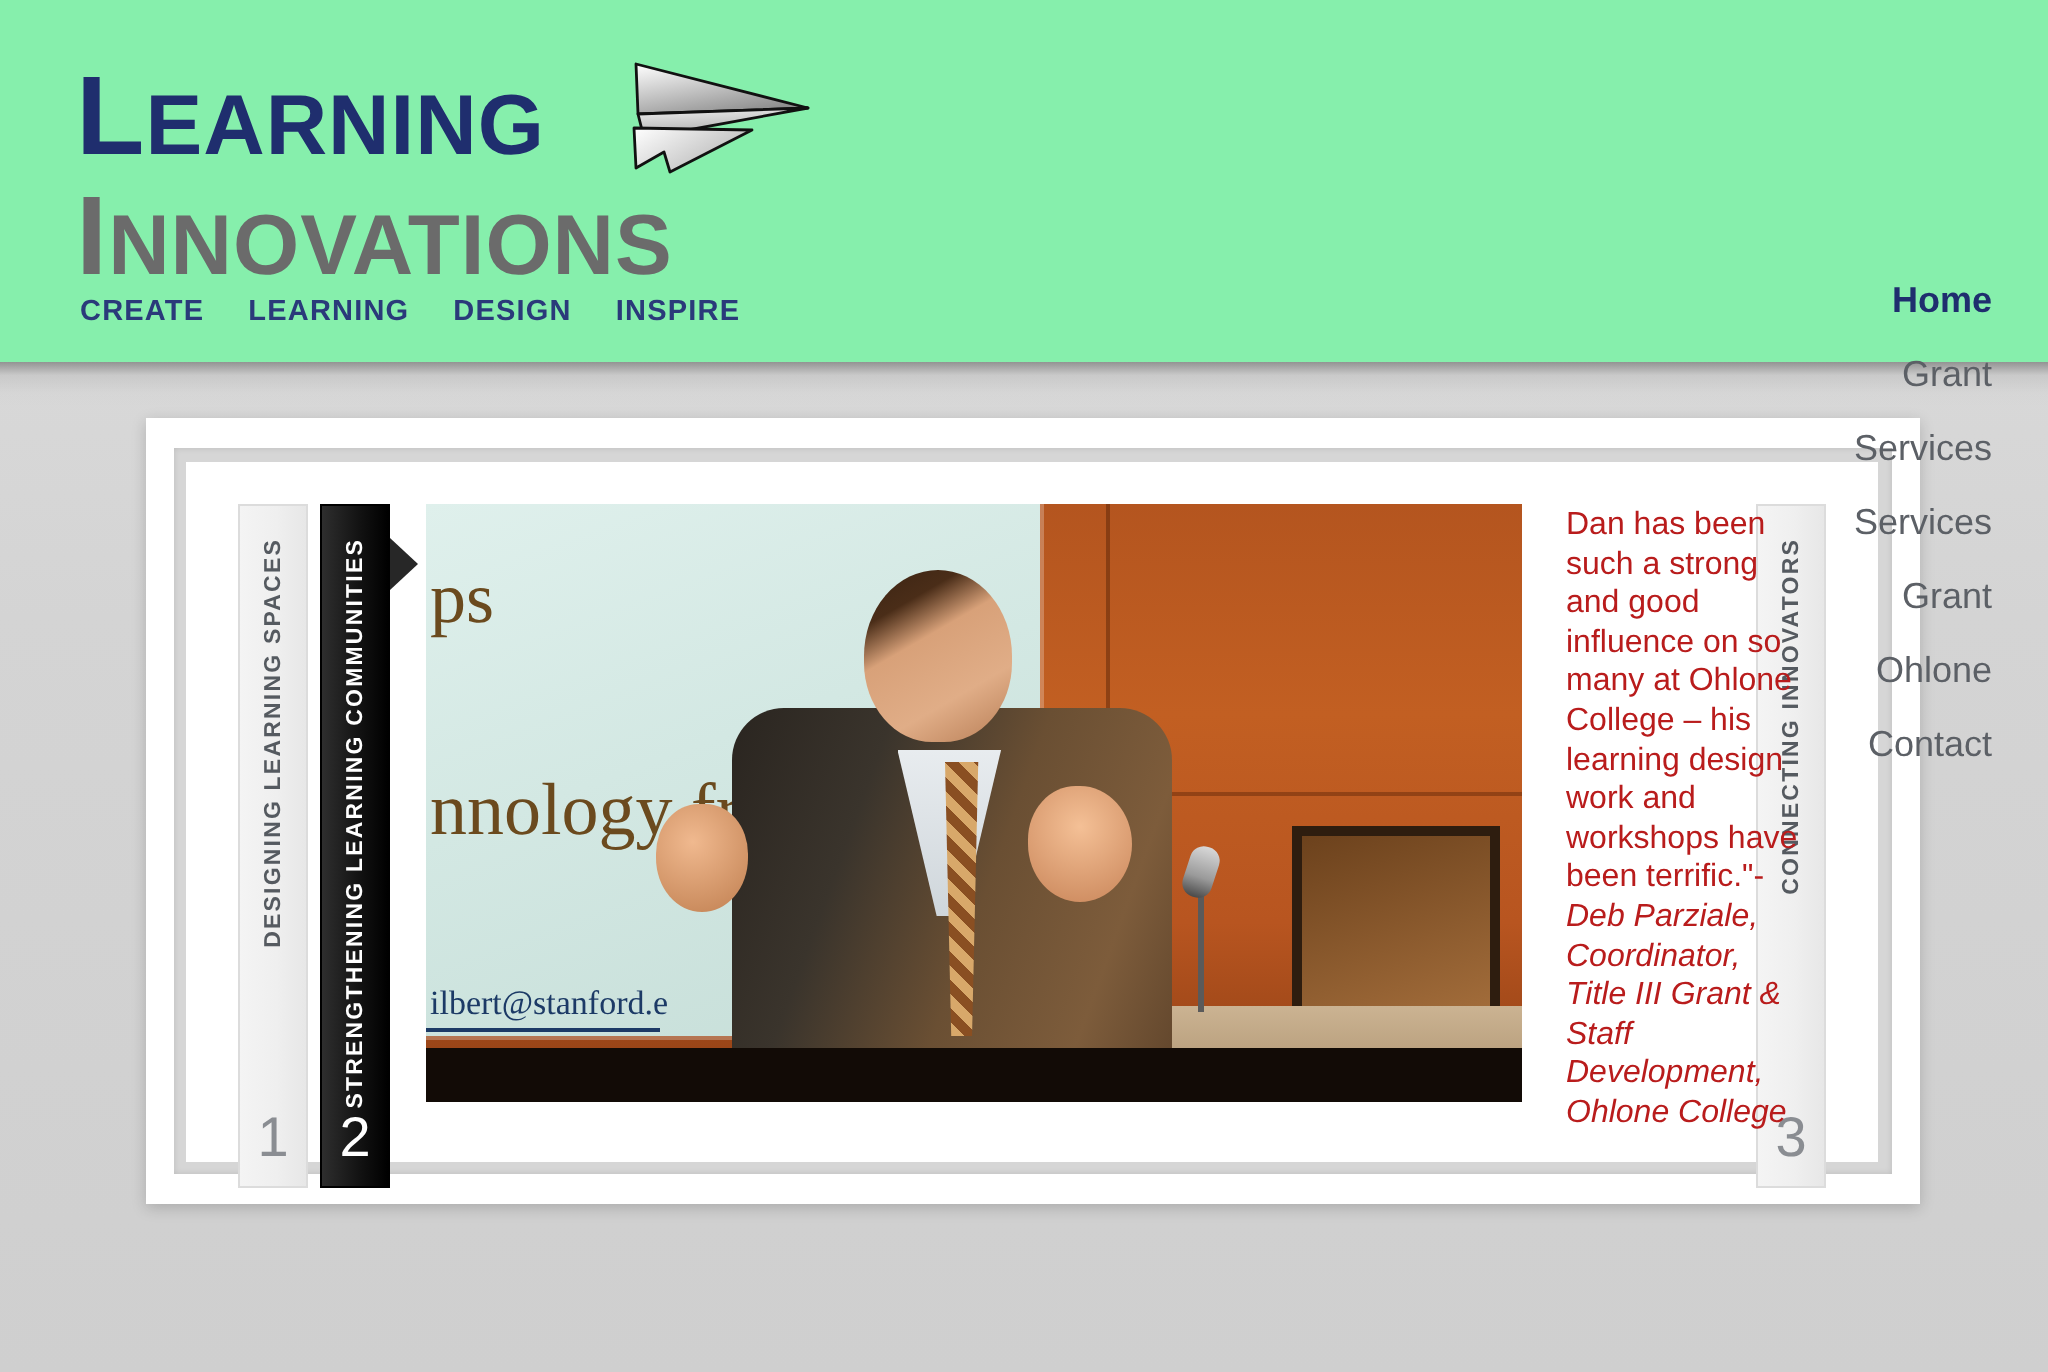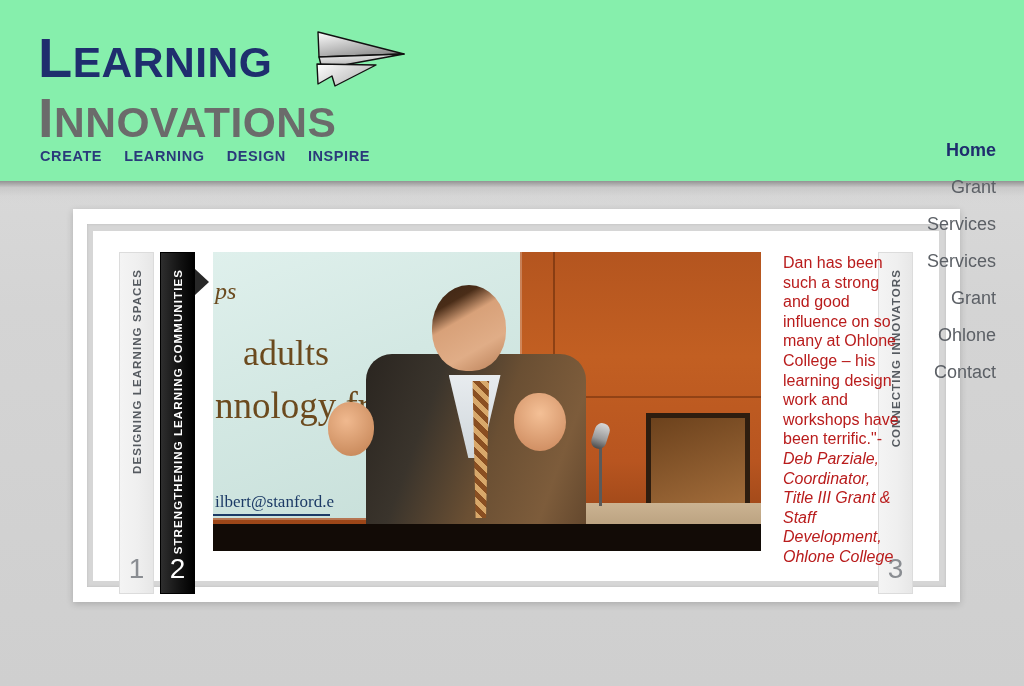--- a/index.html
+++ b/index.html
@@ -225,21 +225,21 @@
     height: 89%;
     background: linear-gradient(160deg, #dff0ec 0%, #d3e8e3 45%, #c6ded8 100%);
     box-shadow: 0 0 0 2px rgba(255,255,255,0.25);
   }
   .slide-text {
     position: absolute;
     font-family: "Liberation Serif", serif;
     color: #6b4a1e;
     white-space: nowrap;
   }
-  #slide-text-1 { left: 2px; top: 26px; font-size: 24px; font-style: italic; }
+  #slide-text-1 { left: 2px; top: 26px; font-size: 36px; }
   #slide-text-2 { left: 30px; top: 80px; font-size: 36px; }
   #slide-text-3 { left: 2px; top: 132px; font-size: 37px; }
   #slide-text-4 { left: 2px; top: 240px; font-size: 17px; color: #1c3a66; }
   #slide-underline {
     position: absolute; left: 0; top: 262px; width: 38%; height: 2px;
     background: #1c3a66;
   }
   #photo-floor {
     position: absolute; left: 0; bottom: 0; width: 100%; height: 9%;
     background: #120b06;
@@ -398,21 +398,20 @@
         </div>
       </div>
 
       <div id="slide-photo">
         <div id="photo-wall"></div>
         <div id="photo-wall-seam-v"></div>
         <div id="photo-wall-seam-h"></div>
 
         <div id="photo-screen">
           <div class="slide-text" id="slide-text-1">ps</div>
-          <div class="slide-text" id="slide-text-2">adults</div>
           <div class="slide-text" id="slide-text-3">nnology from</div>
           <div class="slide-text" id="slide-text-4">ilbert@stanford.e</div>
           <div id="slide-underline"></div>
         </div>
 
         <div id="photo-monitor">
           <div id="photo-monitor-screen"></div>
         </div>
         <div id="photo-podium"></div>
         <div id="photo-mic-stem"></div>

